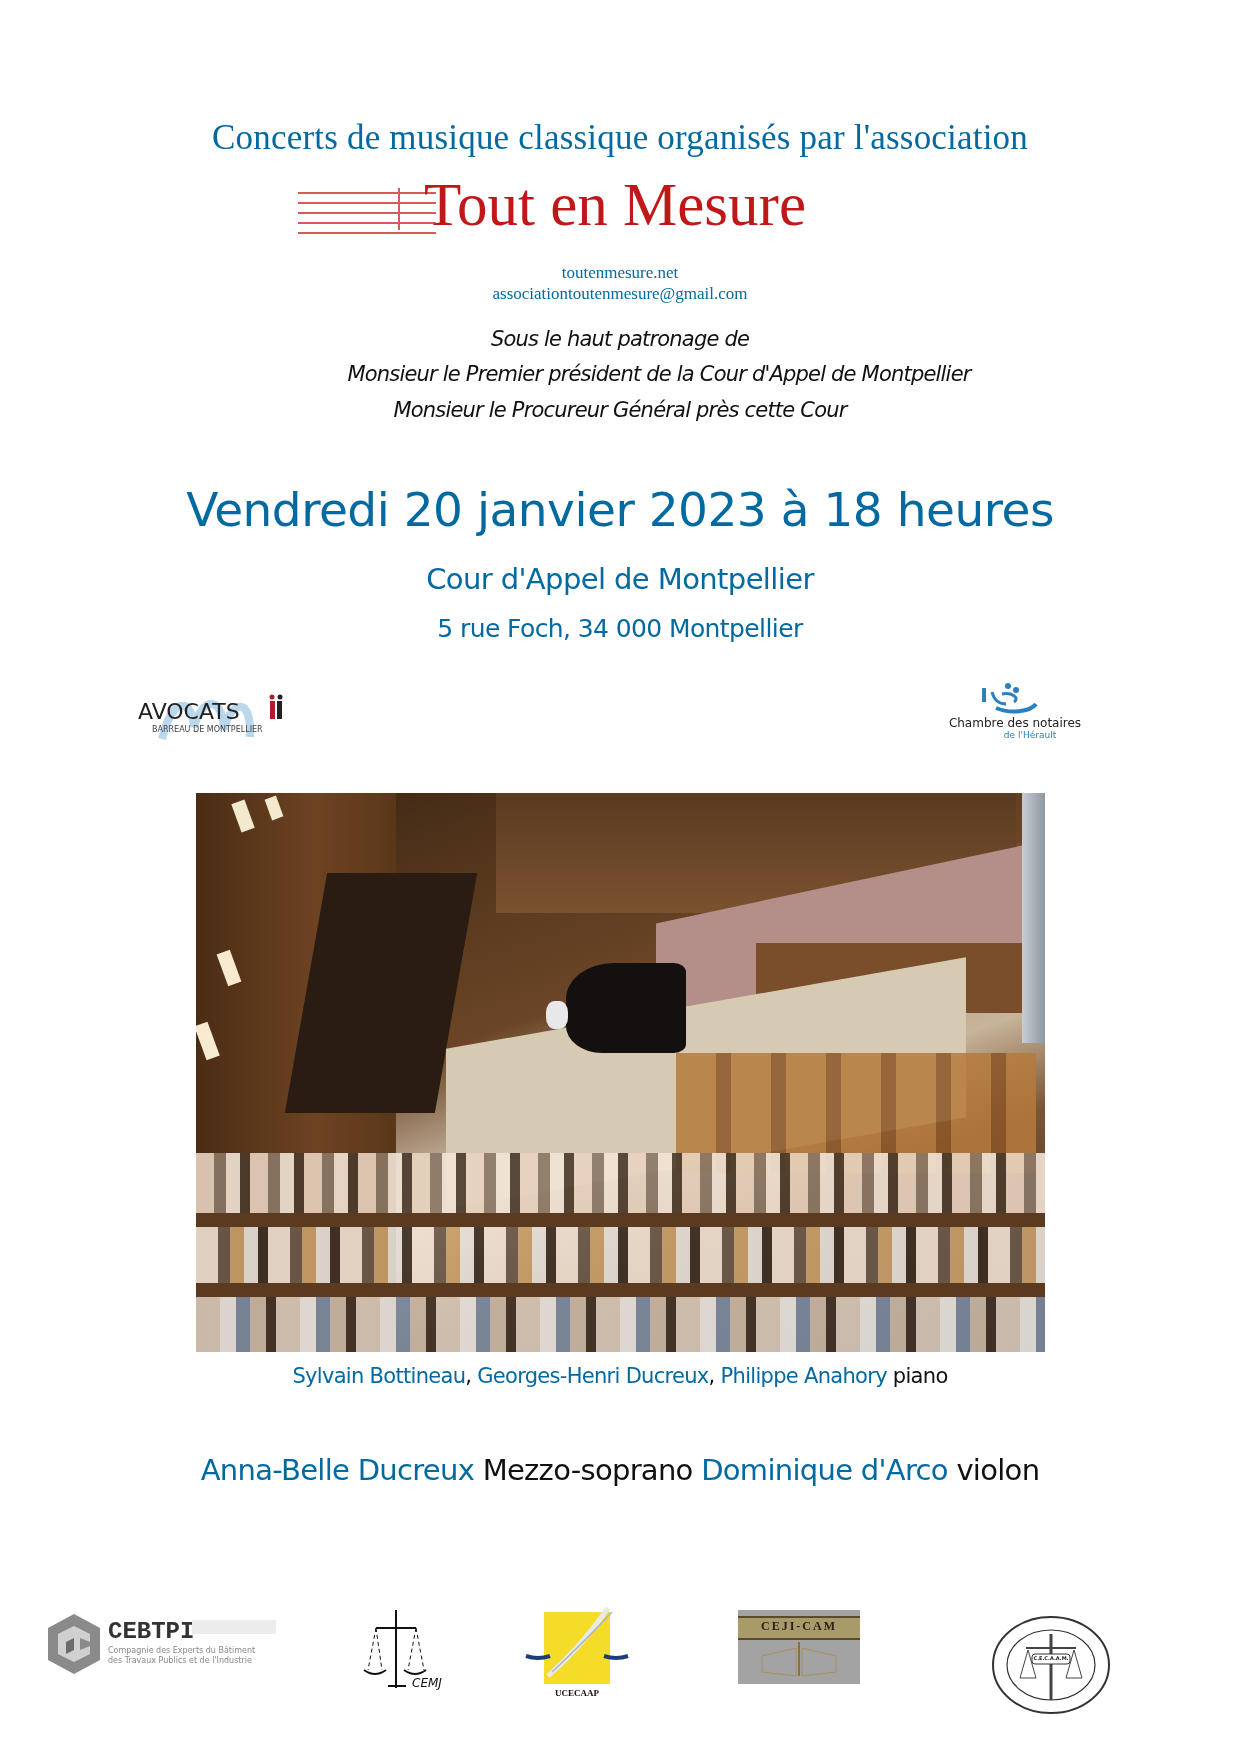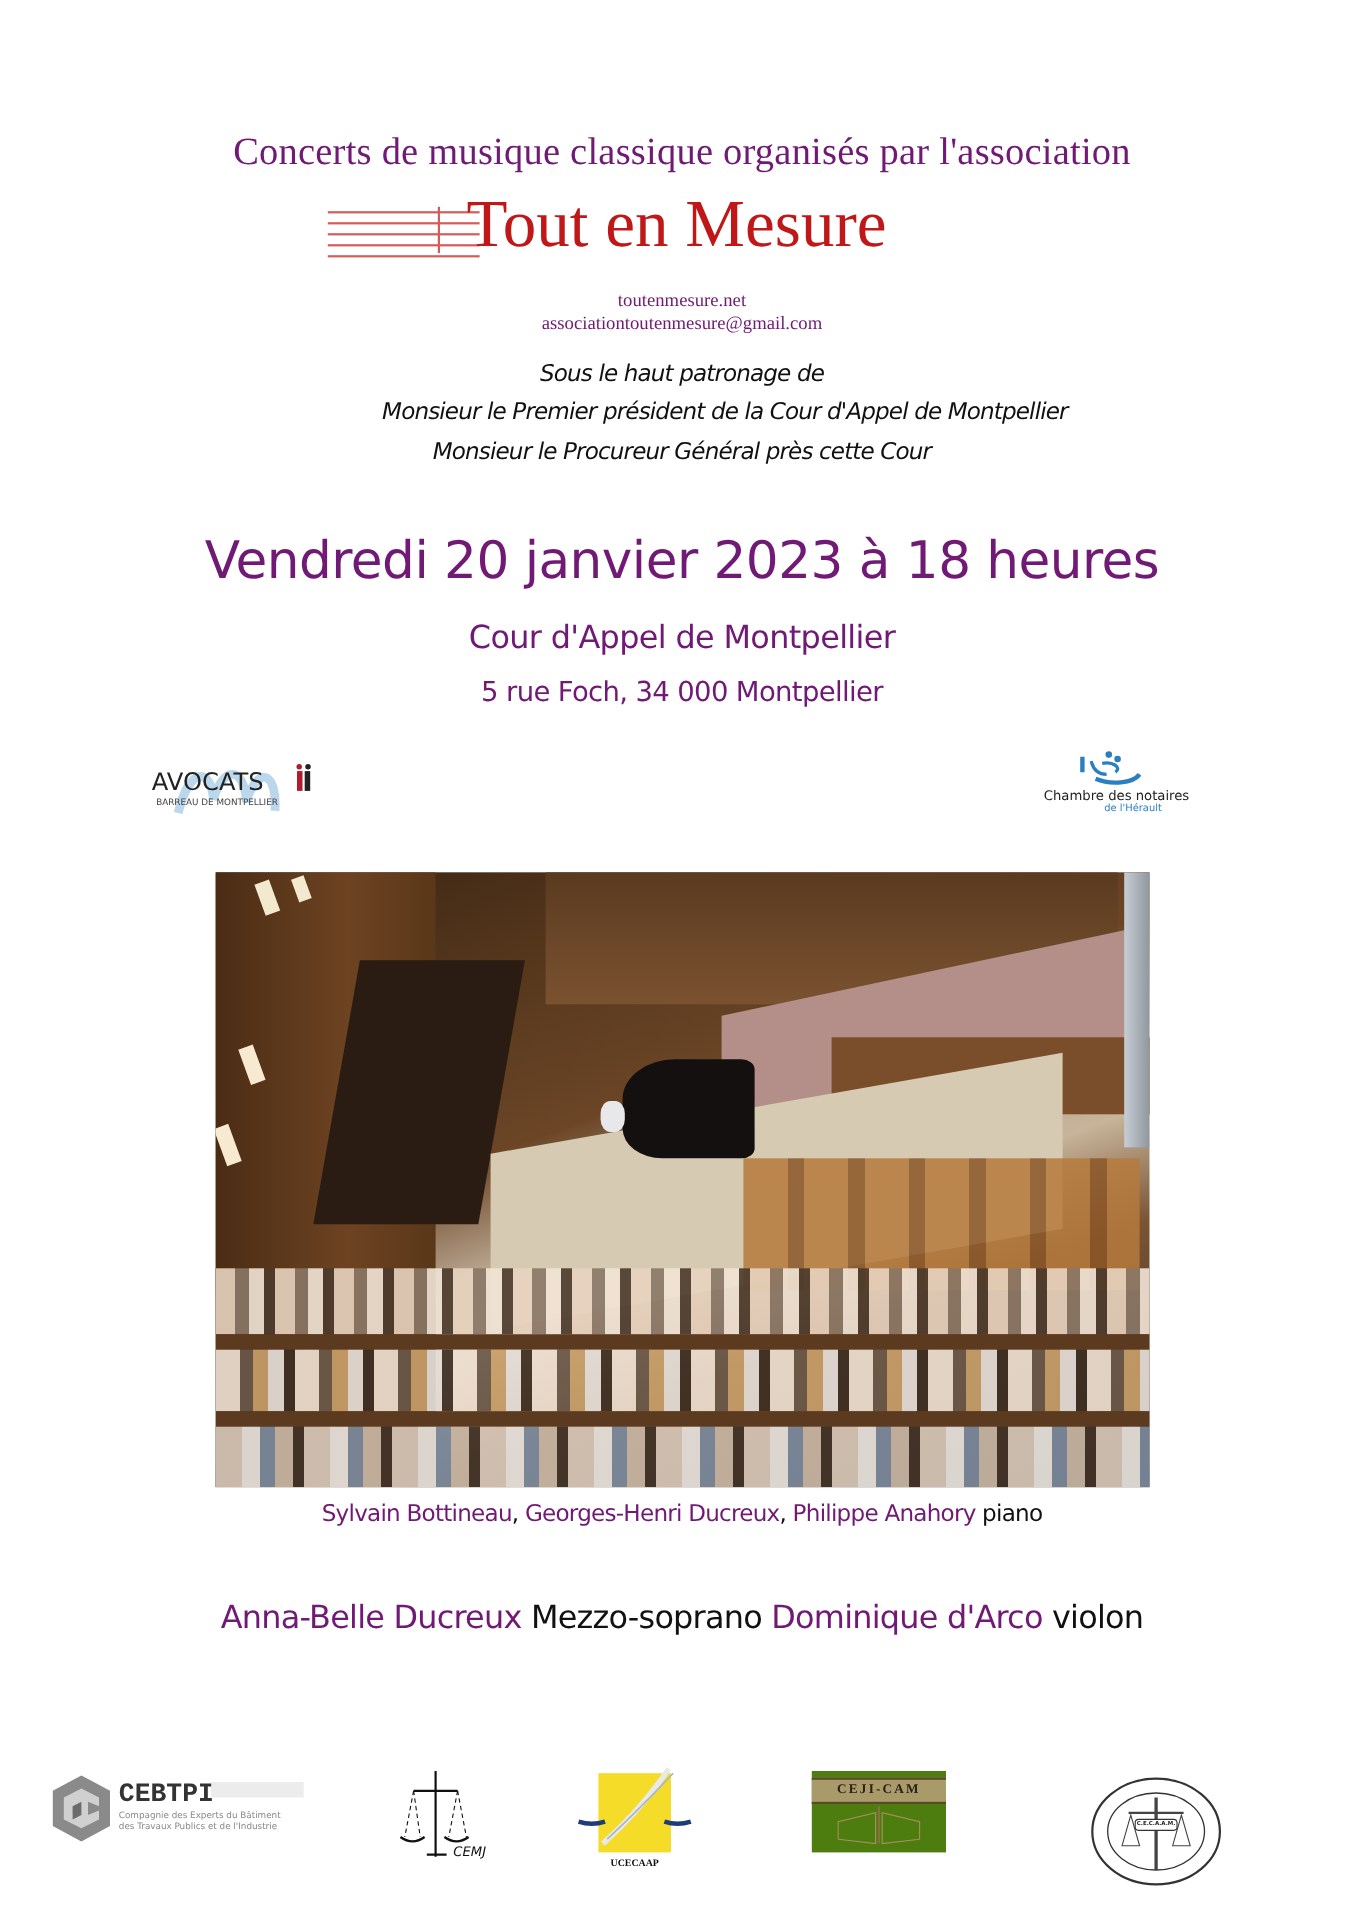--- a/index.html
+++ b/index.html
@@ -1,21 +1,21 @@
 <!DOCTYPE html>
 <html><head>
 <meta charset="utf-8">
 <style>
   html, body { margin: 0; padding: 0; background: #ffffff; }
   body { width: 1240px; height: 1754px; position: relative; overflow: hidden; }
   .abs { position: absolute; }
   .center { left: 0; width: 1240px; text-align: center; }
   .serif { font-family: "Liberation Serif", "DejaVu Serif", serif; }
   .sans { font-family: "DejaVu Sans", "Liberation Sans", sans-serif; }
-  .red { color: #701a75; }
+  .red { color: #0369a1; }
   .logored { color: #c01818; }
   .black { color: #111; }
 
   #intro { top: 118px; font-size: 35px; letter-spacing: 0.2px; }
   #logo-wrap { top: 176px; left: 296px; width: 600px; height: 70px; }
   .staff-line { position: absolute; left: 2px; width: 138px; height: 2px; background: #d75a5a; }
   .staff-bar { position: absolute; left: 102px; top: 12px; width: 2px; height: 42px; background: #d75a5a; }
   #logo-text { position: absolute; left: 128px; top: -6px; font-size: 61px; white-space: nowrap; }
   #site { top: 263px; font-size: 17px; }
   #email { top: 284px; font-size: 17px; }
@@ -70,21 +70,21 @@
 
 <div id="avocats-logo" class="abs">
   <svg width="160" height="62" viewBox="0 0 160 62">
     <path d="M30 52 C40 10, 60 10, 62 40 C70 10, 90 8, 92 42 C100 12, 120 10, 118 50" stroke="#9cc6e4" stroke-width="8" fill="none" opacity="0.7"></path>
     <rect x="138" y="14" width="5" height="18" fill="#b01c2e"></rect>
     <rect x="145" y="14" width="5" height="18" fill="#222"></rect>
     <circle cx="140" cy="10" r="2.5" fill="#b01c2e"></circle>
     <circle cx="148" cy="10" r="2.5" fill="#222"></circle>
   </svg>
   <span class="abs sans" style="left:6px;top:12px;font-size:22px;font-weight:normal;color:#222;letter-spacing:0px;">AVOCATS</span>
-  <span class="abs sans" style="left:10px;top:38px;font-size:8px;color:#444;">BARREAU DE MONTPELLIER</span>
+  <span class="abs sans" style="left:20px;top:38px;font-size:8px;color:#444;">BARREAU DE MONTPELLIER</span>
 </div>
 
 <div id="notaires-logo" class="abs">
   <svg width="150" height="36" viewBox="0 0 150 36">
     <path d="M44 8 L44 22" stroke="#2a7fc1" stroke-width="4"></path>
     <path d="M52 12 C54 20, 58 24, 66 24" stroke="#2a7fc1" stroke-width="3" fill="none"></path>
     <circle cx="68" cy="6" r="3" fill="#2a7fc1"></circle>
     <circle cx="76" cy="10" r="3" fill="#2a7fc1"></circle>
     <path d="M62 14 C72 12, 80 18, 74 22" stroke="#2a7fc1" stroke-width="3" fill="none"></path>
     <path d="M56 28 C70 34, 90 32, 96 24" stroke="#2a7fc1" stroke-width="4" fill="none"></path>
@@ -162,21 +162,21 @@
   <svg width="110" height="80" viewBox="0 0 110 80">
     <rect x="22" y="6" width="66" height="72" fill="#f5dc28"></rect>
     <path d="M26 70 Q60 40 86 2" stroke="#e9e9e9" stroke-width="5" fill="none"></path>
     <path d="M30 66 Q60 38 90 6" stroke="#a8b6c8" stroke-width="1.5" fill="none"></path>
     <path d="M4 50 Q16 54 28 50" stroke="#1d3c7a" stroke-width="4" fill="none"></path>
     <path d="M82 50 Q94 54 106 50" stroke="#1d3c7a" stroke-width="4" fill="none"></path>
   </svg>
   <span class="abs serif" style="left:0;top:82px;width:110px;text-align:center;font-size:9px;font-weight:bold;color:#111;">UCECAAP</span>
 </div>
 
-<div class="blogo" style="left:738px;top:1610px;width:122px;height:74px;background:#4d7c0f;">
+<div class="blogo" style="left:738px;top:1610px;width:122px;height:74px;background:#a3a3a3;">
   <div class="abs" style="left:0;top:6px;width:122px;height:20px;background:#a99a6a;border-top:2px solid #5a4a2a;border-bottom:2px solid #5a4a2a;"></div>
   <span class="abs serif" style="left:0;top:9px;width:122px;text-align:center;font-size:12px;font-weight:bold;letter-spacing:2px;color:#2a2218;">CEJI-CAM</span>
   <svg class="abs" style="left:20px;top:32px;" width="82" height="38" viewBox="0 0 82 38">
     <polyline points="4,30 4,14 38,6 38,34 4,30" fill="none" stroke="#a89060" stroke-width="1"></polyline>
     <polyline points="78,30 78,14 44,6 44,34 78,30" fill="none" stroke="#a89060" stroke-width="1"></polyline>
     <line x1="41" y1="0" x2="41" y2="34" stroke="#8a7040" stroke-width="2"></line>
   </svg>
 </div>
 
 <div class="blogo" style="left:990px;top:1614px;width:122px;height:102px;">

